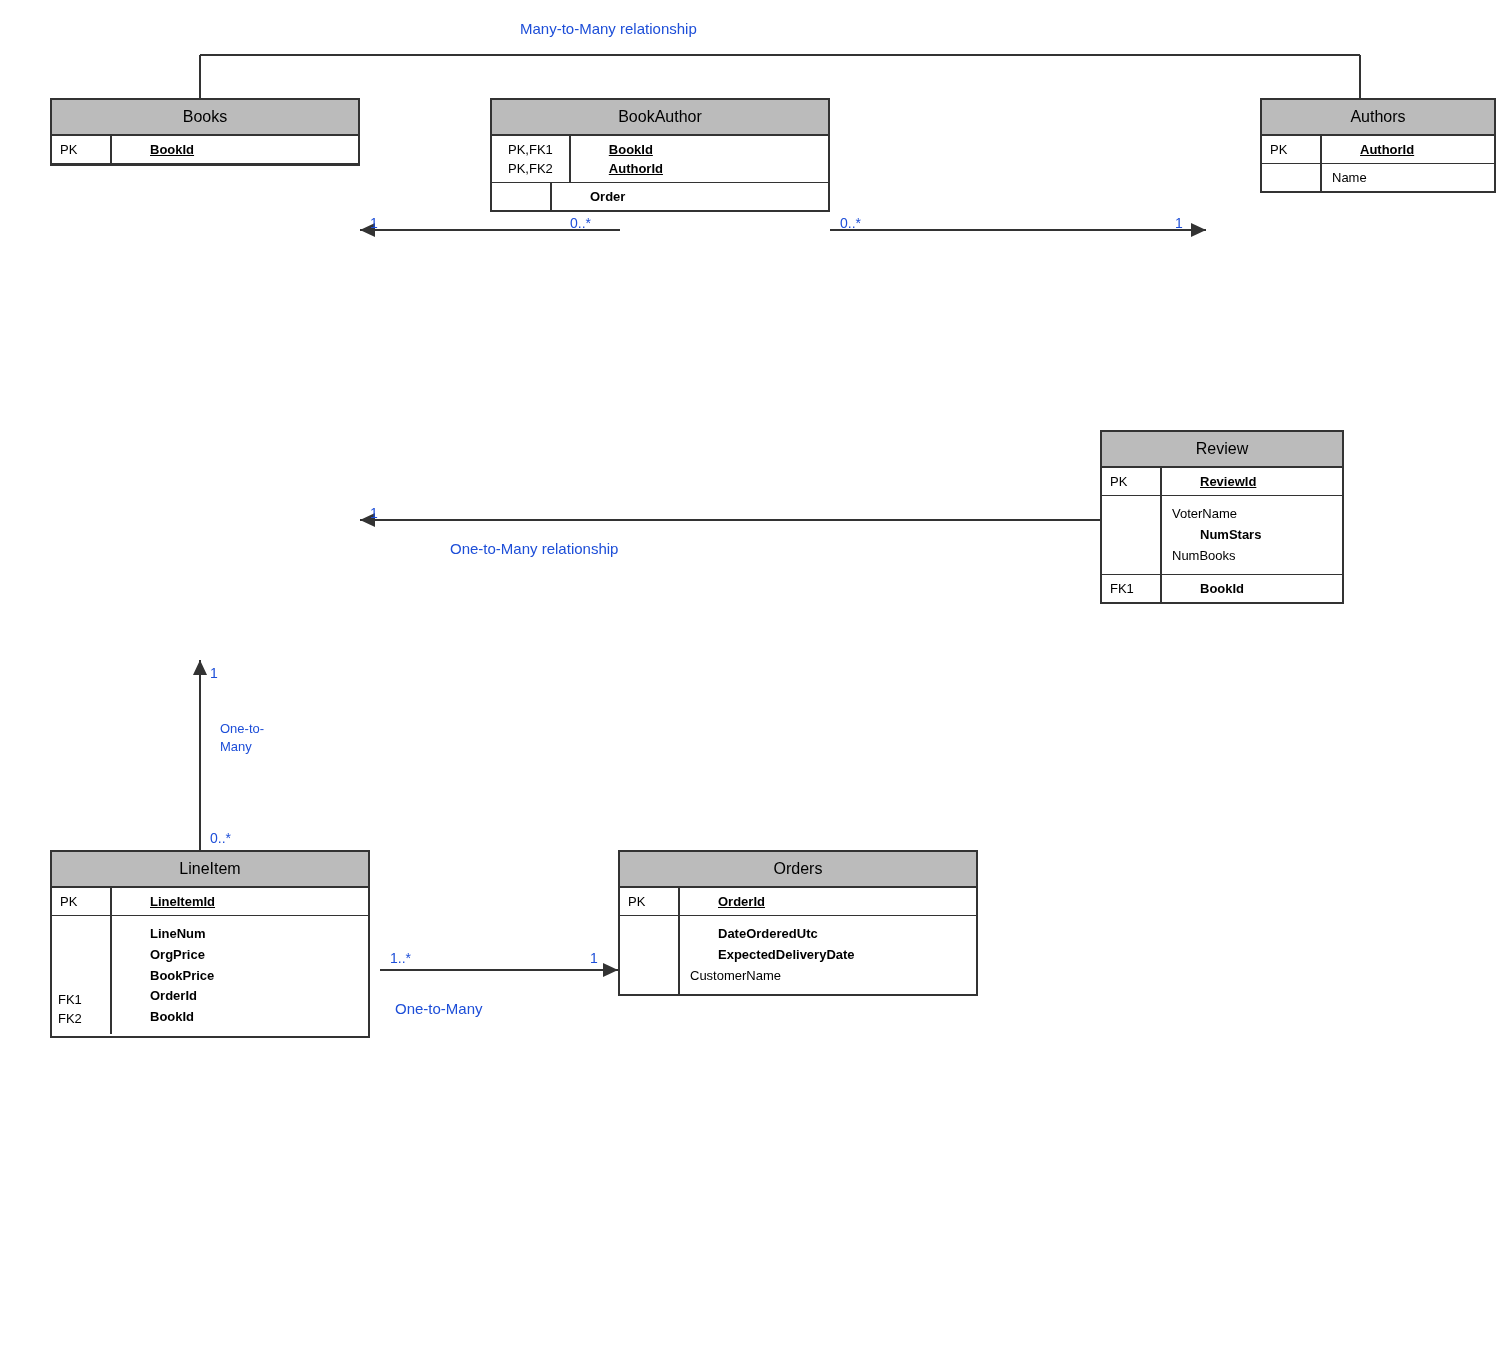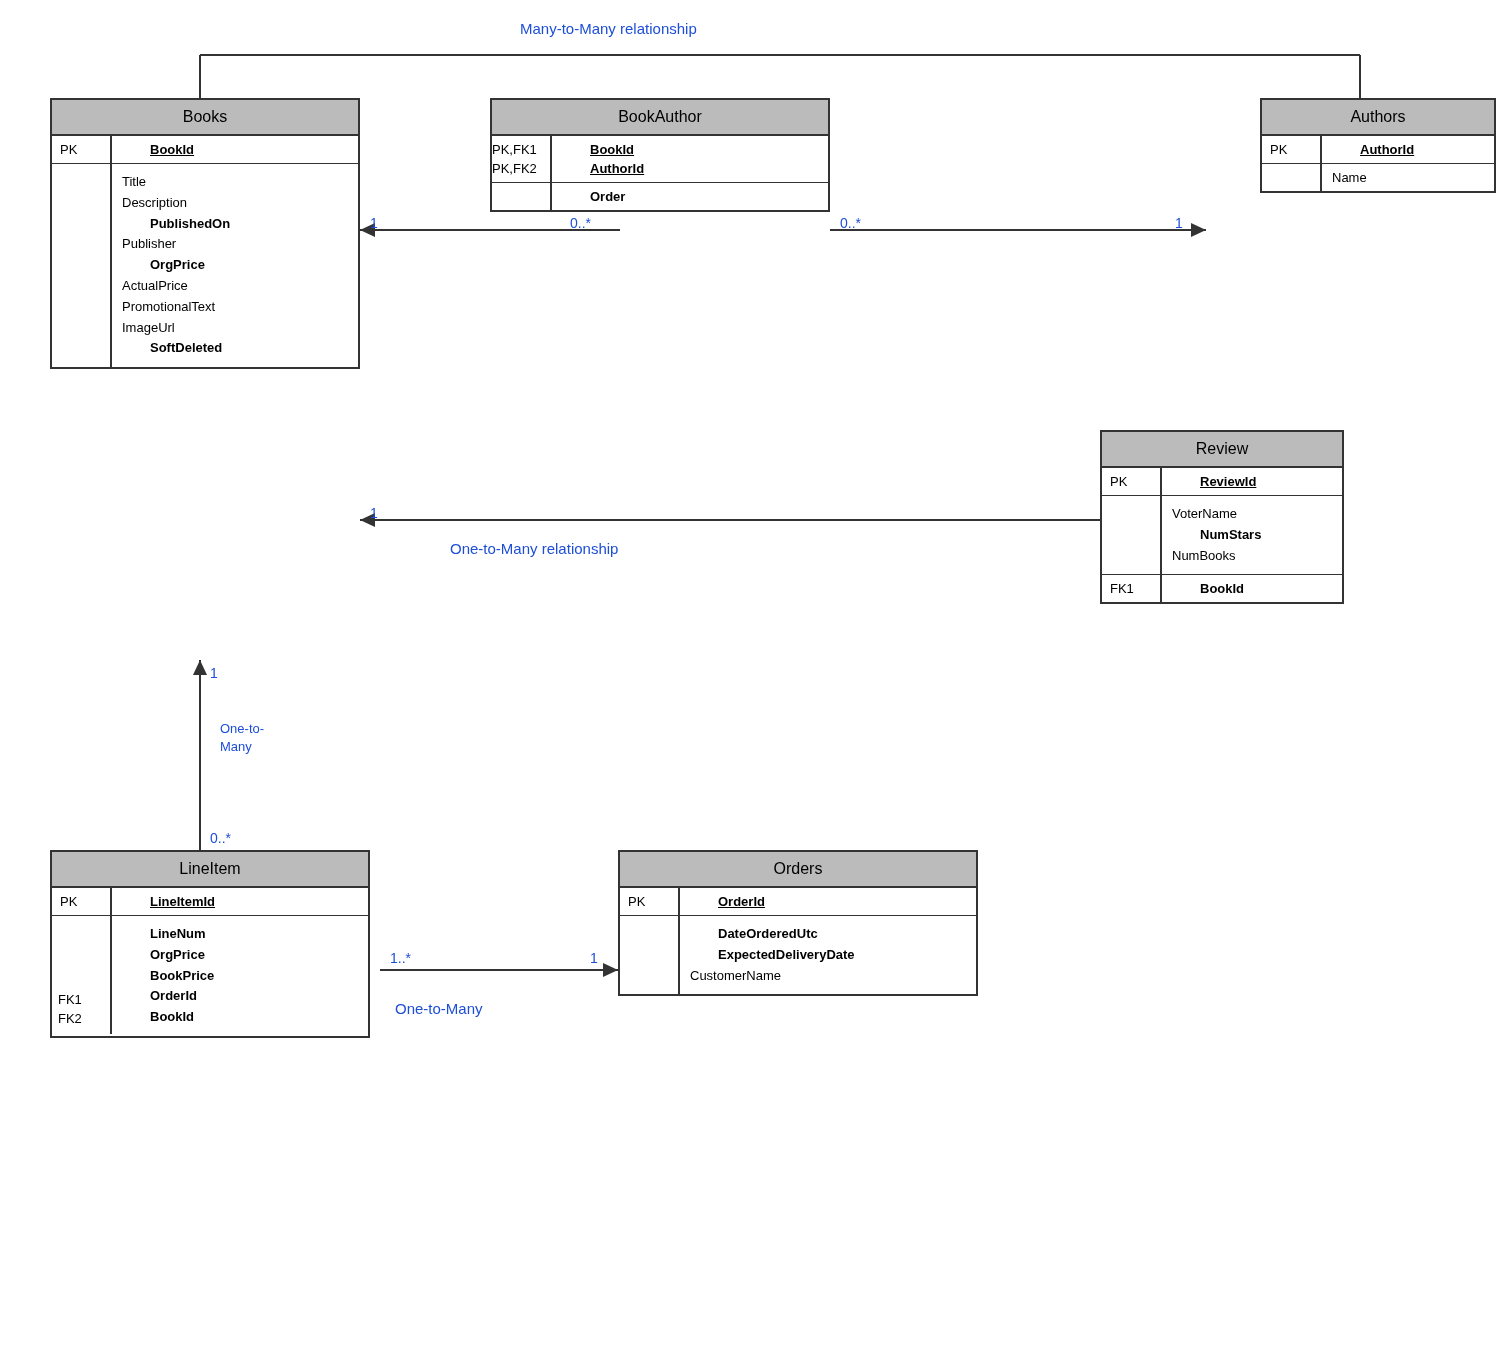--- a/index.html
+++ b/index.html
@@ -72,21 +72,21 @@
     .underline { text-decoration: underline; }
 
     .multi-row {
       display: flex;
     }
 
     .multi-row .entity-key {
       display: flex;
       flex-direction: column;
       gap: 0;
-      padding: 6px 0;
+      padding: 6px 16px;
       border-right: 2px solid #333;
       min-width: 60px;
       font-size: 13px;
     }
 
     .multi-row .entity-field {
       display: flex;
       flex-direction: column;
       padding: 6px 10px;
     }
@@ -163,31 +163,20 @@
   <div class="entity" style="left:50px; top:98px; width:310px;">
     <div class="entity-header">Books</div>
 
     <div class="entity-row">
       <div class="entity-key">PK</div>
       <div class="entity-field"><span class="underline bold">BookId</span></div>
     </div>
 
     <div class="entity-row" style="border-bottom:none;">
       <div style="min-width:60px; border-right:2px solid #333;"></div>
-      <div class="entity-fields-block">
-        <div class="field-item">Title</div>
-        <div class="field-item">Description</div>
-        <div class="field-item bold">PublishedOn</div>
-        <div class="field-item">Publisher</div>
-        <div class="field-item bold">OrgPrice</div>
-        <div class="field-item">ActualPrice</div>
-        <div class="field-item">PromotionalText</div>
-        <div class="field-item">ImageUrl</div>
-        <div class="field-item bold">SoftDeleted</div>
-      </div>
     </div>
   </div>
 
   <div class="entity" style="left:490px; top:98px; width:340px;">
     <div class="entity-header">BookAuthor</div>
 
     <div class="entity-row multi-row">
       <div class="entity-key" style="display:flex; flex-direction:column; justify-content:center; gap:4px;">
         <span>PK,FK1</span>
         <span>PK,FK2</span>

